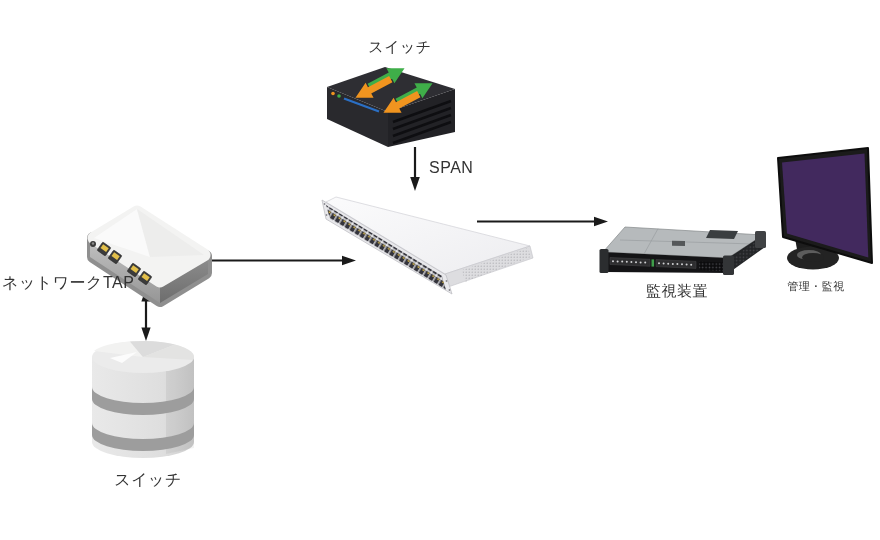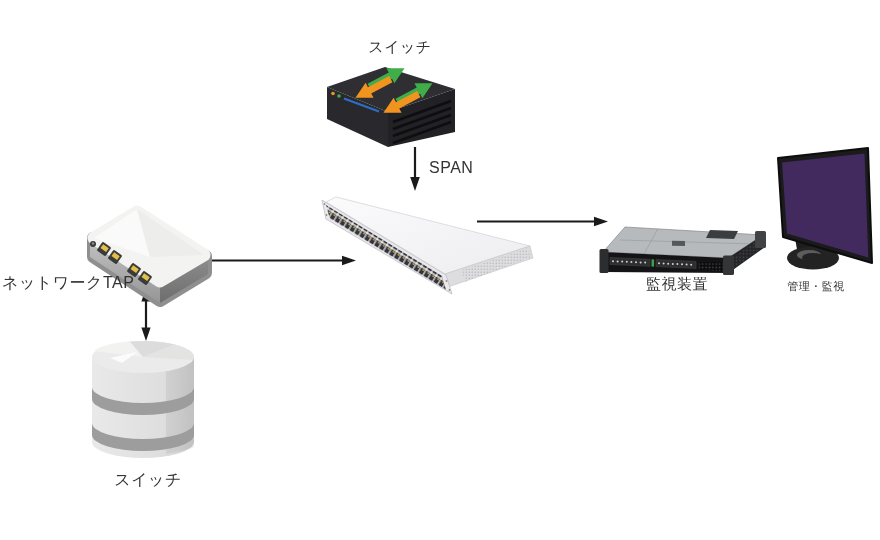--- a/index.html
+++ b/index.html
@@ -228,21 +228,21 @@
       <polygon points="103,39.5 130,40.7 130,49.5 103,47.8" fill="url(#ventsDark)"></polygon>
 
       <polygon points="132,36 167,13 169,25 134,50" fill="#232527"></polygon>
       <polygon points="135,37 165,16 167,25 137,47" fill="url(#ventsDark)"></polygon>
 
       <rect x="3.5" y="27" width="9" height="24" rx="1.6" fill="#2b2d2f"></rect>
       <rect x="127" y="33.5" width="11" height="19.5" rx="1.6" fill="#333537"></rect>
       <rect x="159" y="9" width="11" height="17" rx="1.6" fill="#404244"></rect>
     </svg>
   </div>
-  <div class="label center" style="left:627px;top:275px;width:100px;font-size:15px">監視装置</div>
+  <div class="label center" style="left:627px;top:282px;width:100px;font-size:15px">監視装置</div>
 
   <div class="dev" style="left:765px;top:142px">
     <svg width="112" height="136" viewBox="0 0 112 136">
 
       <polygon points="30,96 56,92 62,116 34,119" fill="#1d1d1d"></polygon>
       <ellipse cx="48" cy="116" rx="26" ry="11.5" fill="#232323"></ellipse>
       <ellipse cx="44" cy="113" rx="12" ry="5" fill="#5d5d5d"></ellipse>
       <ellipse cx="48" cy="115.5" rx="11" ry="4.6" fill="#232323"></ellipse>
 
       <polygon points="13,16 103,6 107,121 18,95" fill="#1b1b1b" stroke="#0d0d0d" stroke-width="2" stroke-linejoin="round"></polygon>

